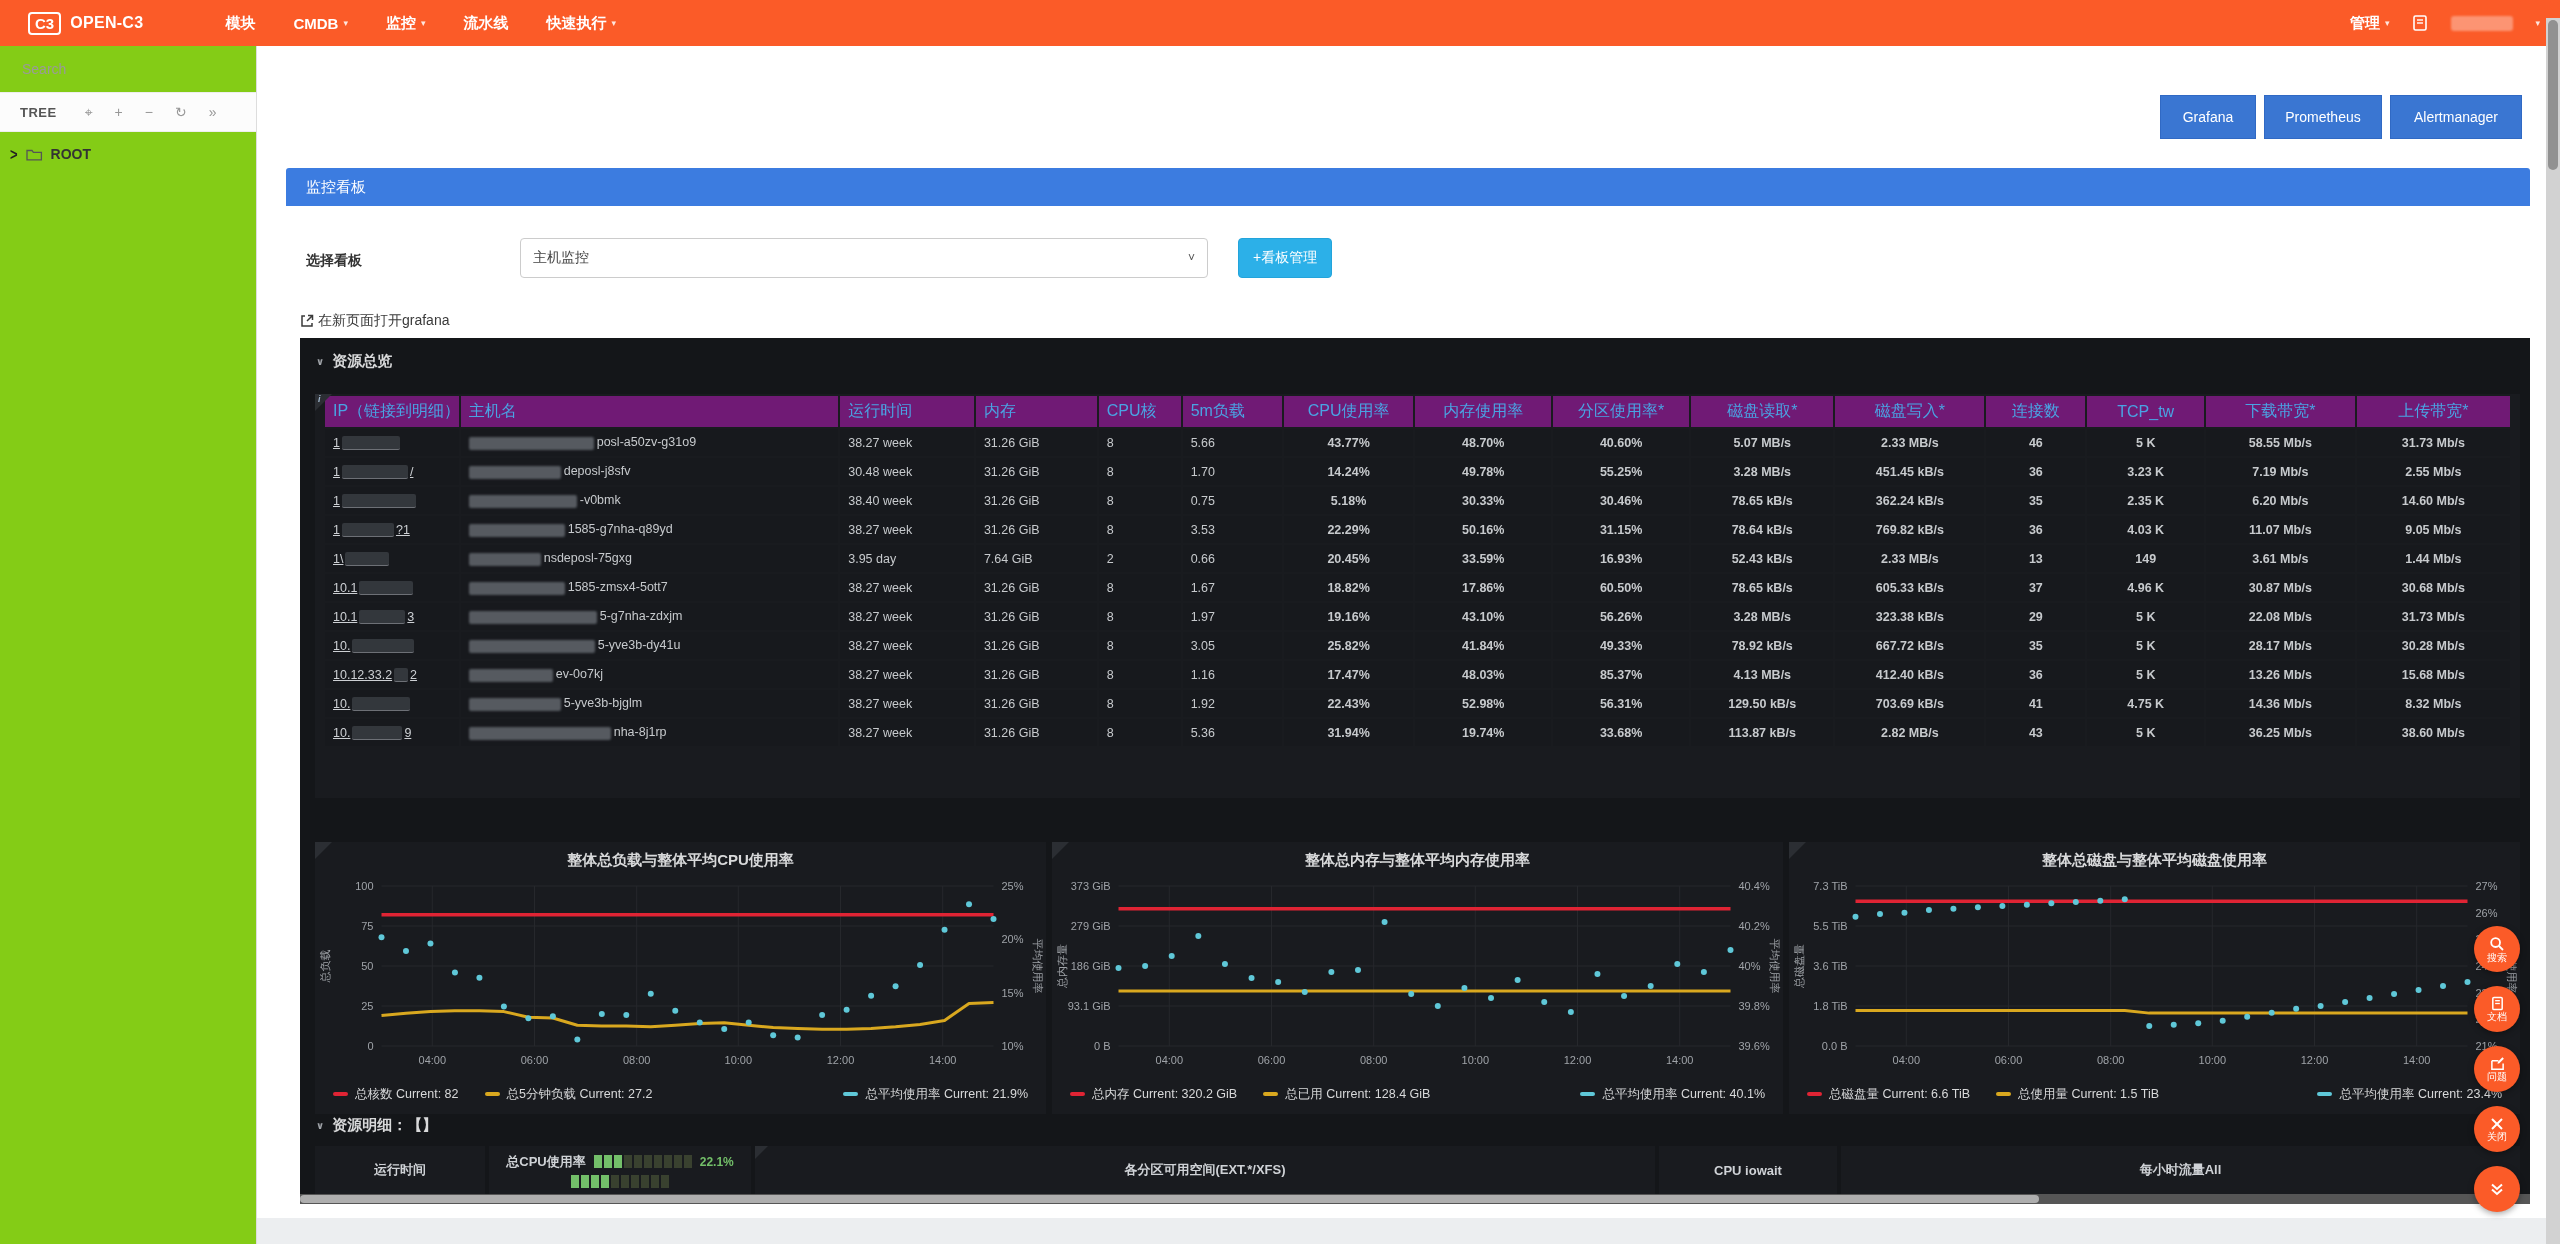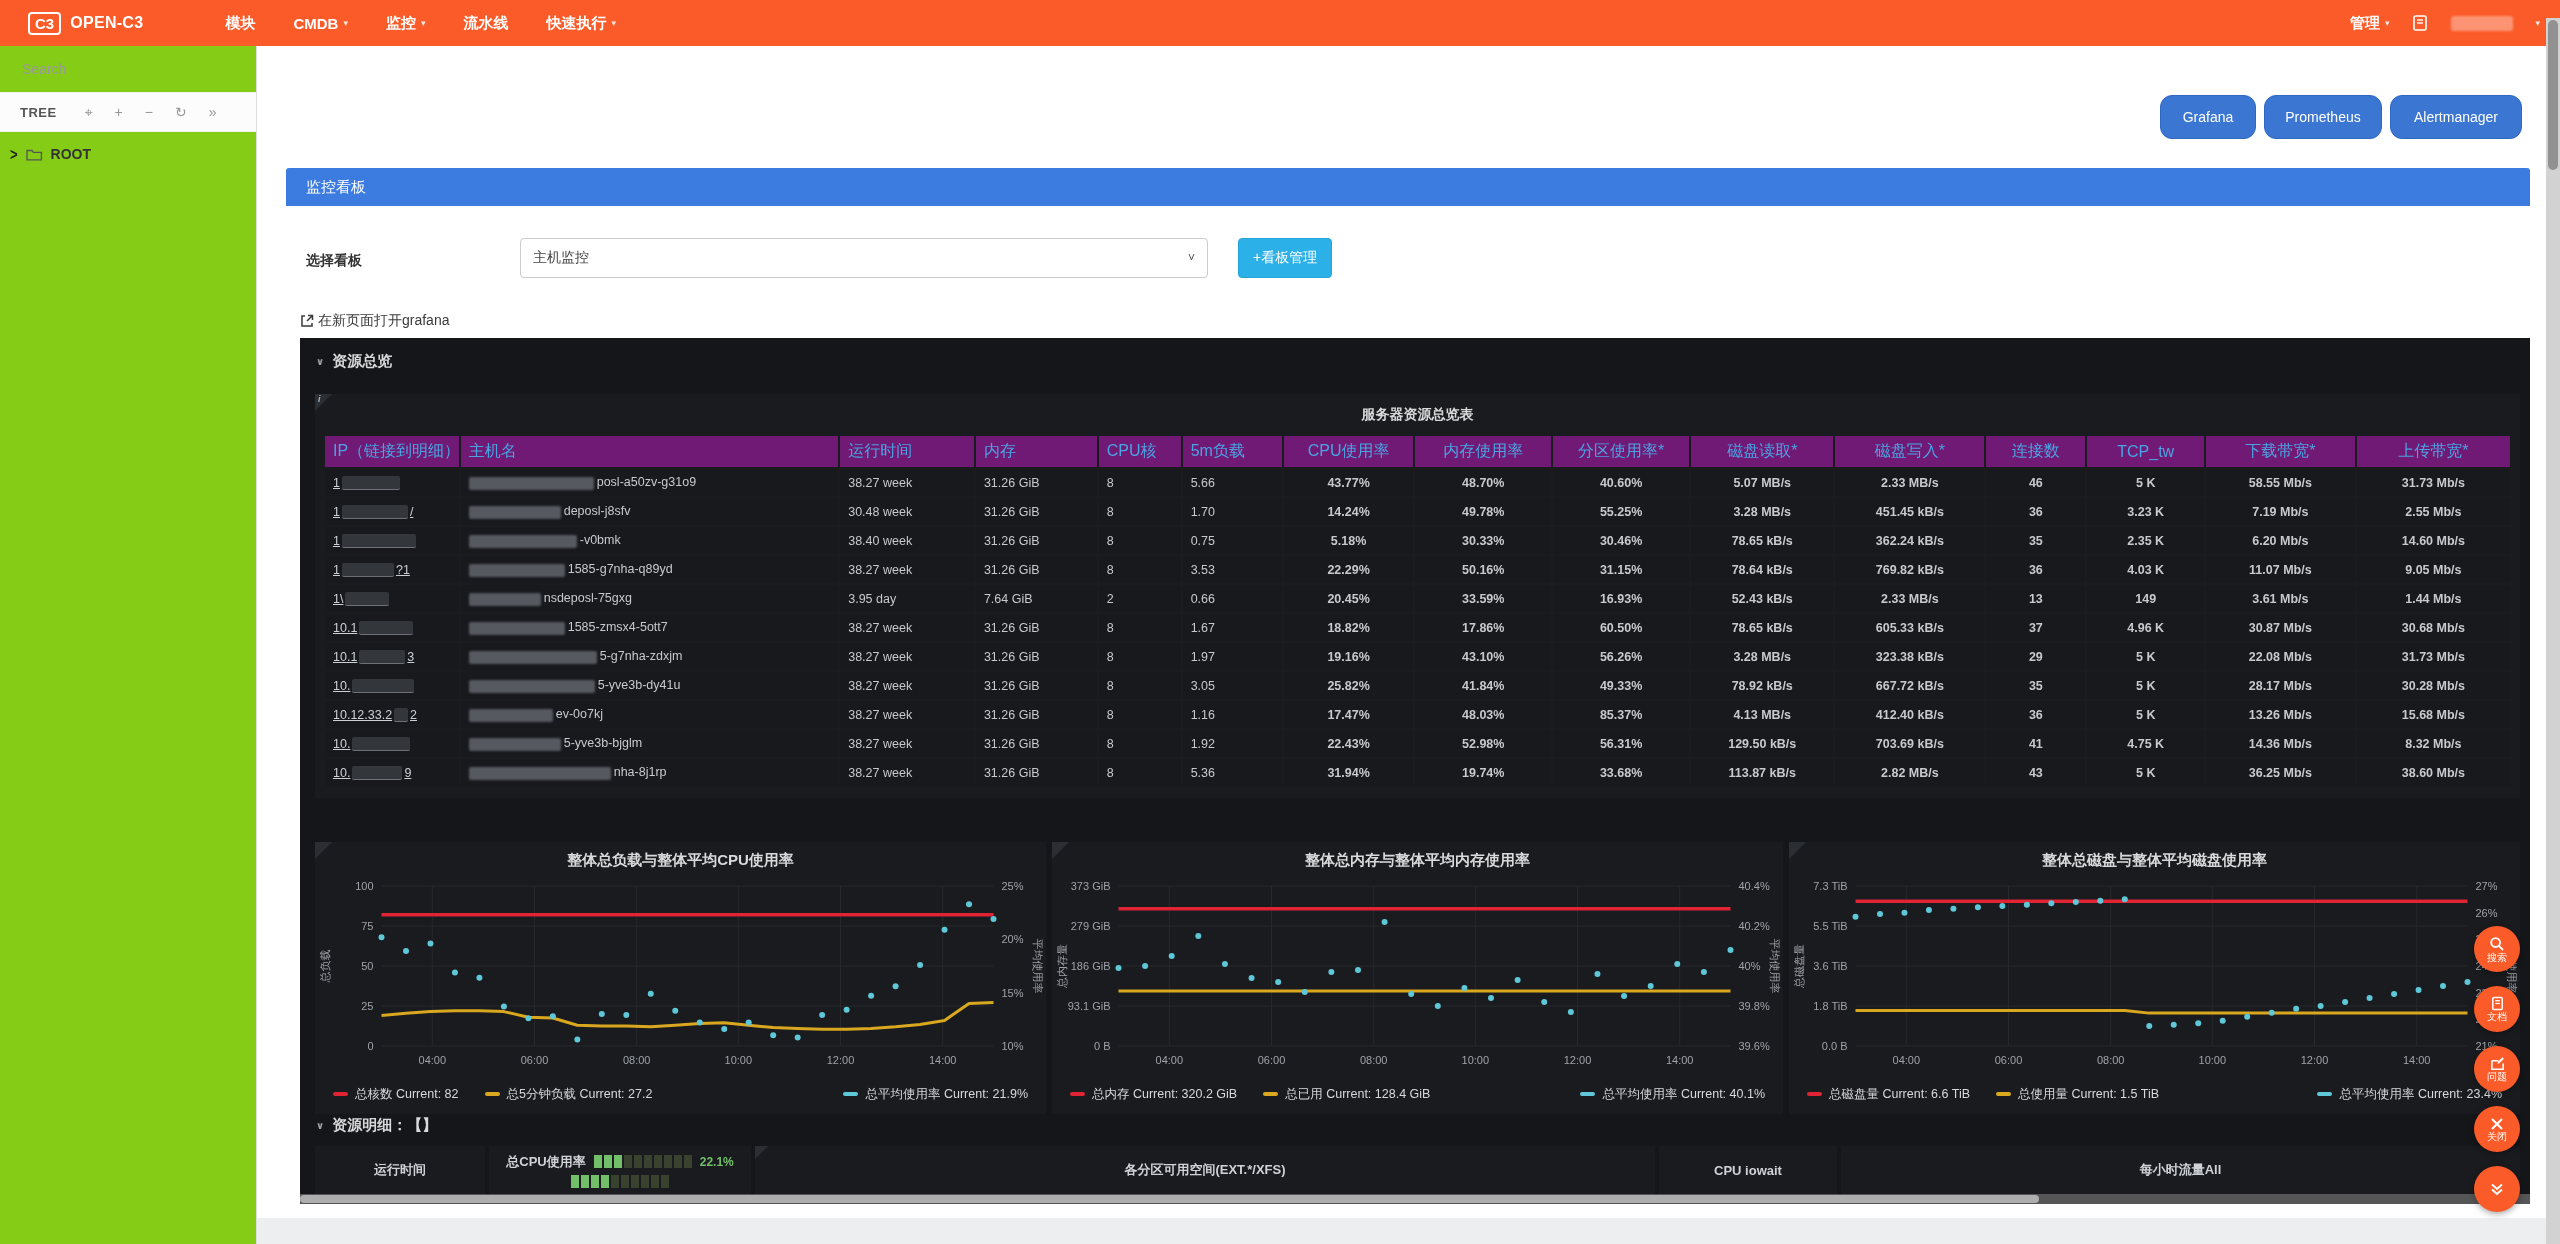--- a/index.html
+++ b/index.html
@@ -26,21 +26,21 @@
   .tree-bar{height:38px;border-bottom:1px solid #eee;display:flex;align-items:center;background:#fcfcfc;}
   .tree-label{margin-left:20px;font-size:13px;font-weight:bold;color:#555;letter-spacing:.5px;}
   .tree-tools{display:flex;gap:22px;margin-left:28px;color:#979797;font-size:14px;}
   .tree-tools span{cursor:pointer;line-height:1;}
   .tree-node{display:flex;align-items:center;gap:8px;margin:14px 0 0 10px;cursor:pointer;}
   .tree-expander{font-weight:bold;font-size:13px;color:#222;transform:scaleY(1.2);}
   .tree-node-label{font-size:14px;font-weight:bold;color:#333;}
 
   
   .main{position:absolute;left:256px;top:46px;right:14px;bottom:26px;background:#fff;}
-  .ext-btn{position:absolute;top:49px;height:44px;background:#3a76d2;color:#fff;border:1px solid #3069c4;border-radius:12px;font-size:14px;display:flex;align-items:center;justify-content:center;cursor:pointer;font-family:inherit;}
+  .ext-btn{position:absolute;top:49px;height:44px;background:#3a76d2;color:#fff;border:1px solid #3069c4;border-radius:0;font-size:14px;display:flex;align-items:center;justify-content:center;cursor:pointer;font-family:inherit;}
   .panel-head{position:absolute;left:30px;right:16px;top:122px;height:38px;background:#3c7ce0;color:#fff;font-size:15px;display:flex;align-items:center;padding-left:20px;box-sizing:border-box;border-radius:3px 3px 0 0;}
   .select-label{position:absolute;left:50px;top:206px;font-size:14px;font-weight:bold;color:#333;}
   .board-select{position:absolute;left:264px;top:192px;width:688px;height:40px;border:1px solid #ccc;border-radius:4px;background:#fff;display:flex;align-items:center;justify-content:space-between;padding:0 12px;box-sizing:border-box;cursor:pointer;}
   .board-select .val{font-size:14px;color:#444;}
   .board-select .chev{font-size:12px;color:#555;}
   .manage-btn{position:absolute;left:982px;top:192px;height:40px;padding:0 14px;background:#2cb0e8;border:1px solid #23a4db;color:#fff;font-size:14px;border-radius:4px;cursor:pointer;font-family:inherit;}
   .open-link{position:absolute;left:44px;top:266px;font-size:14px;color:#3a3a3a;display:flex;align-items:center;gap:4px;cursor:pointer;}
   .open-link svg{display:block;}
 
   
@@ -193,21 +193,20 @@
 
     <div class="grafana">
       <div class="g-section" style="top:14px;">
         <span class="g-chevron">∨</span>
         <span>资源总览</span>
       </div>
 
       <div class="g-table-panel">
         <div class="corner"></div>
         <div class="corner-i">i</div>
-        <div class="g-table-title">服务器资源总览表</div>
         <table class="res" id="res-table">
           <colgroup>
             <col style="width:6.2%">
               <col style="width:17.5%">
               <col style="width:6.2%">
               <col style="width:5.6%">
               <col style="width:3.8%">
               <col style="width:4.6%">
               <col style="width:6.0%">
               <col style="width:6.3%">

